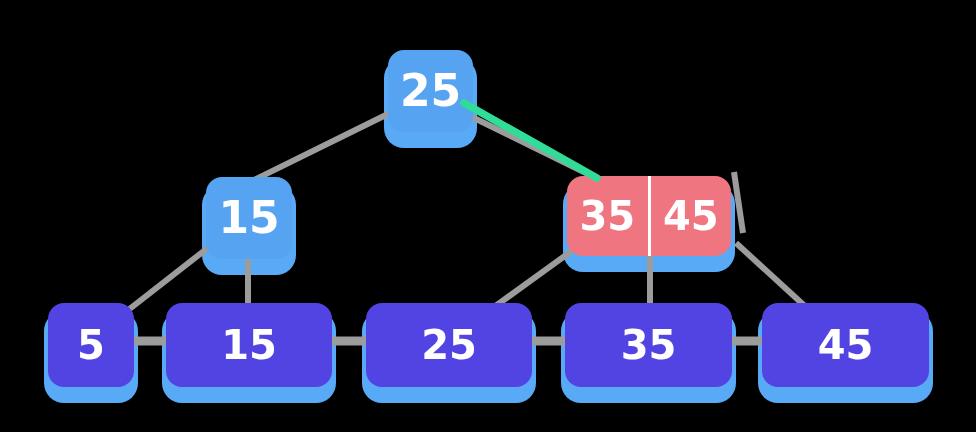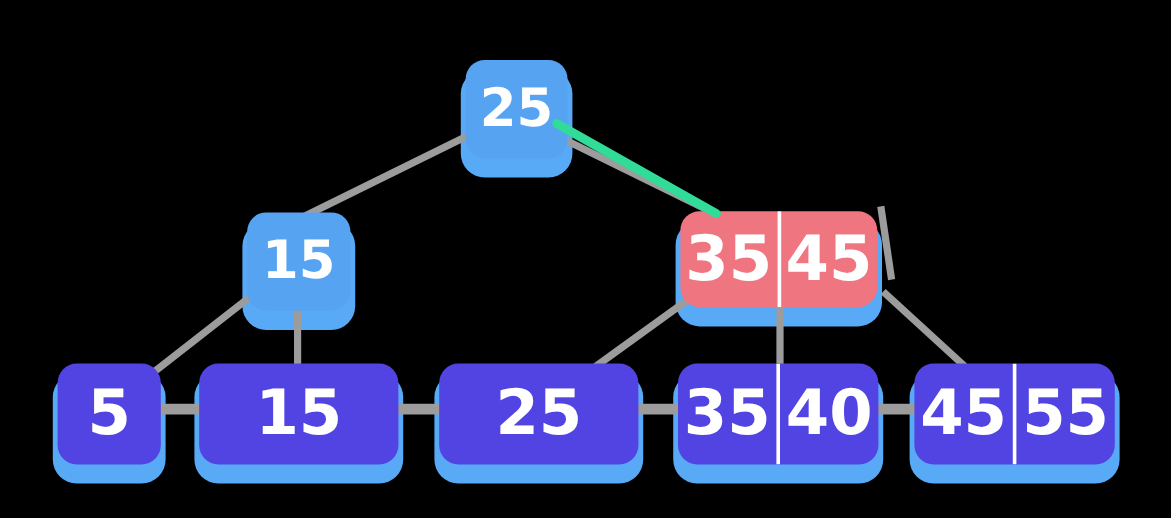--- a/index.html
+++ b/index.html
@@ -62,21 +62,21 @@
   .leaf .node-body      { background: var(--leaf-node, #5144E2); }
   .highlight .node-body { background: var(--highlight-node, #EF7680); }
 
   .key {
     flex: 1 1 0;
     display: flex;
     align-items: center;
     justify-content: center;
     color: var(--key-text, #fff);
     font-weight: bold;
-    font-size: 52px;
+    font-size: 40px;
     line-height: 1;
     user-select: none;
   }
   .key + .key { border-left: 3px solid var(--divider, #fff); }
   .internal .key { font-size: 44px; }
 </style>
 </head>
 <body>
 
 <div id="stage">
@@ -136,29 +136,27 @@
     <div class="node-shadow"></div>
     <div class="node-body">
       <span class="key">25</span>
     </div>
   </div>
 
   <div class="node leaf" style="left:565px; top:303px; width:167px; height:84px;">
     <div class="node-shadow"></div>
     <div class="node-body">
       <span class="key">35</span>
-      <span class="key">40</span>
     </div>
   </div>
 
   <div class="node leaf" style="left:762px; top:303px; width:167px; height:84px;">
     <div class="node-shadow"></div>
     <div class="node-body">
       <span class="key">45</span>
-      <span class="key">55</span>
     </div>
   </div>
 
   <svg id="overlay-edges" viewBox="0 0 976 432" xmlns="http://www.w3.org/2000/svg">
     <line class="edge-green" x1="464" y1="103" x2="597" y2="178"></line>
   </svg>
 
 </div>
 
 </body></html>

